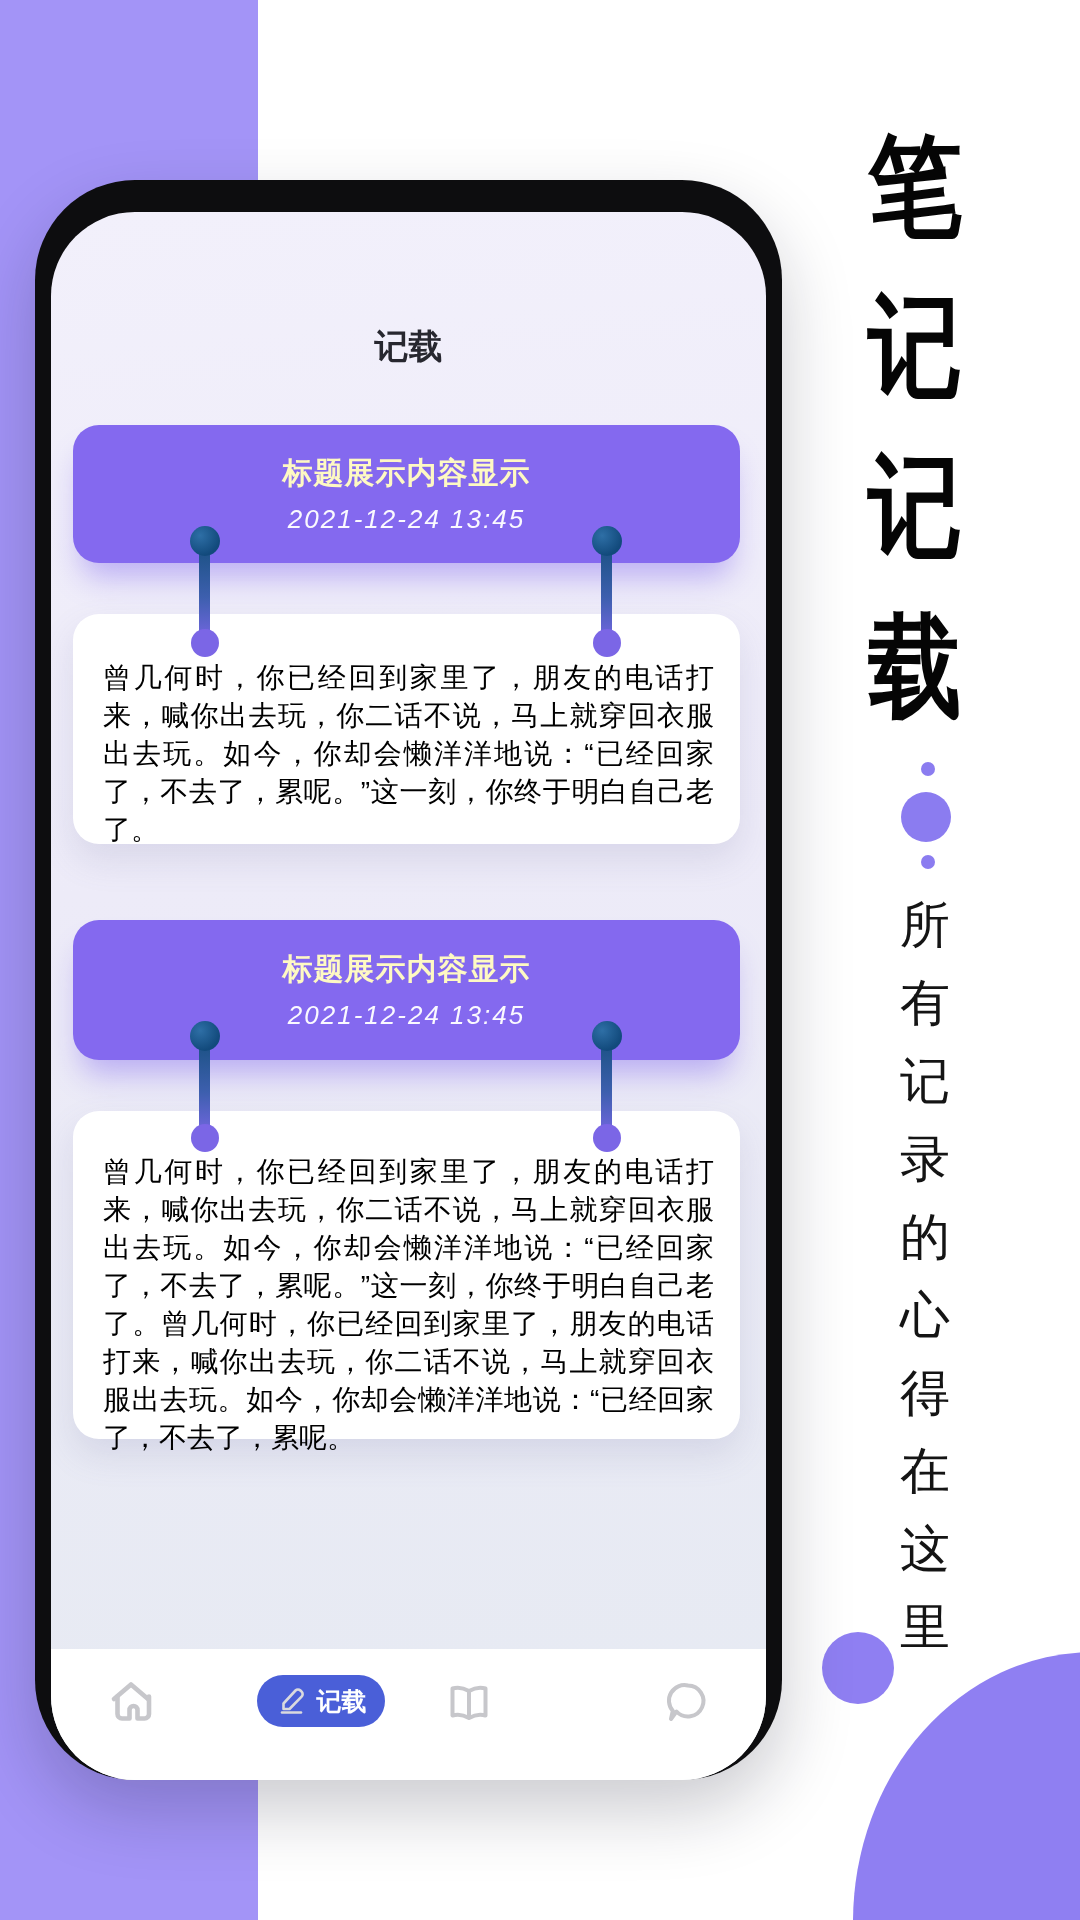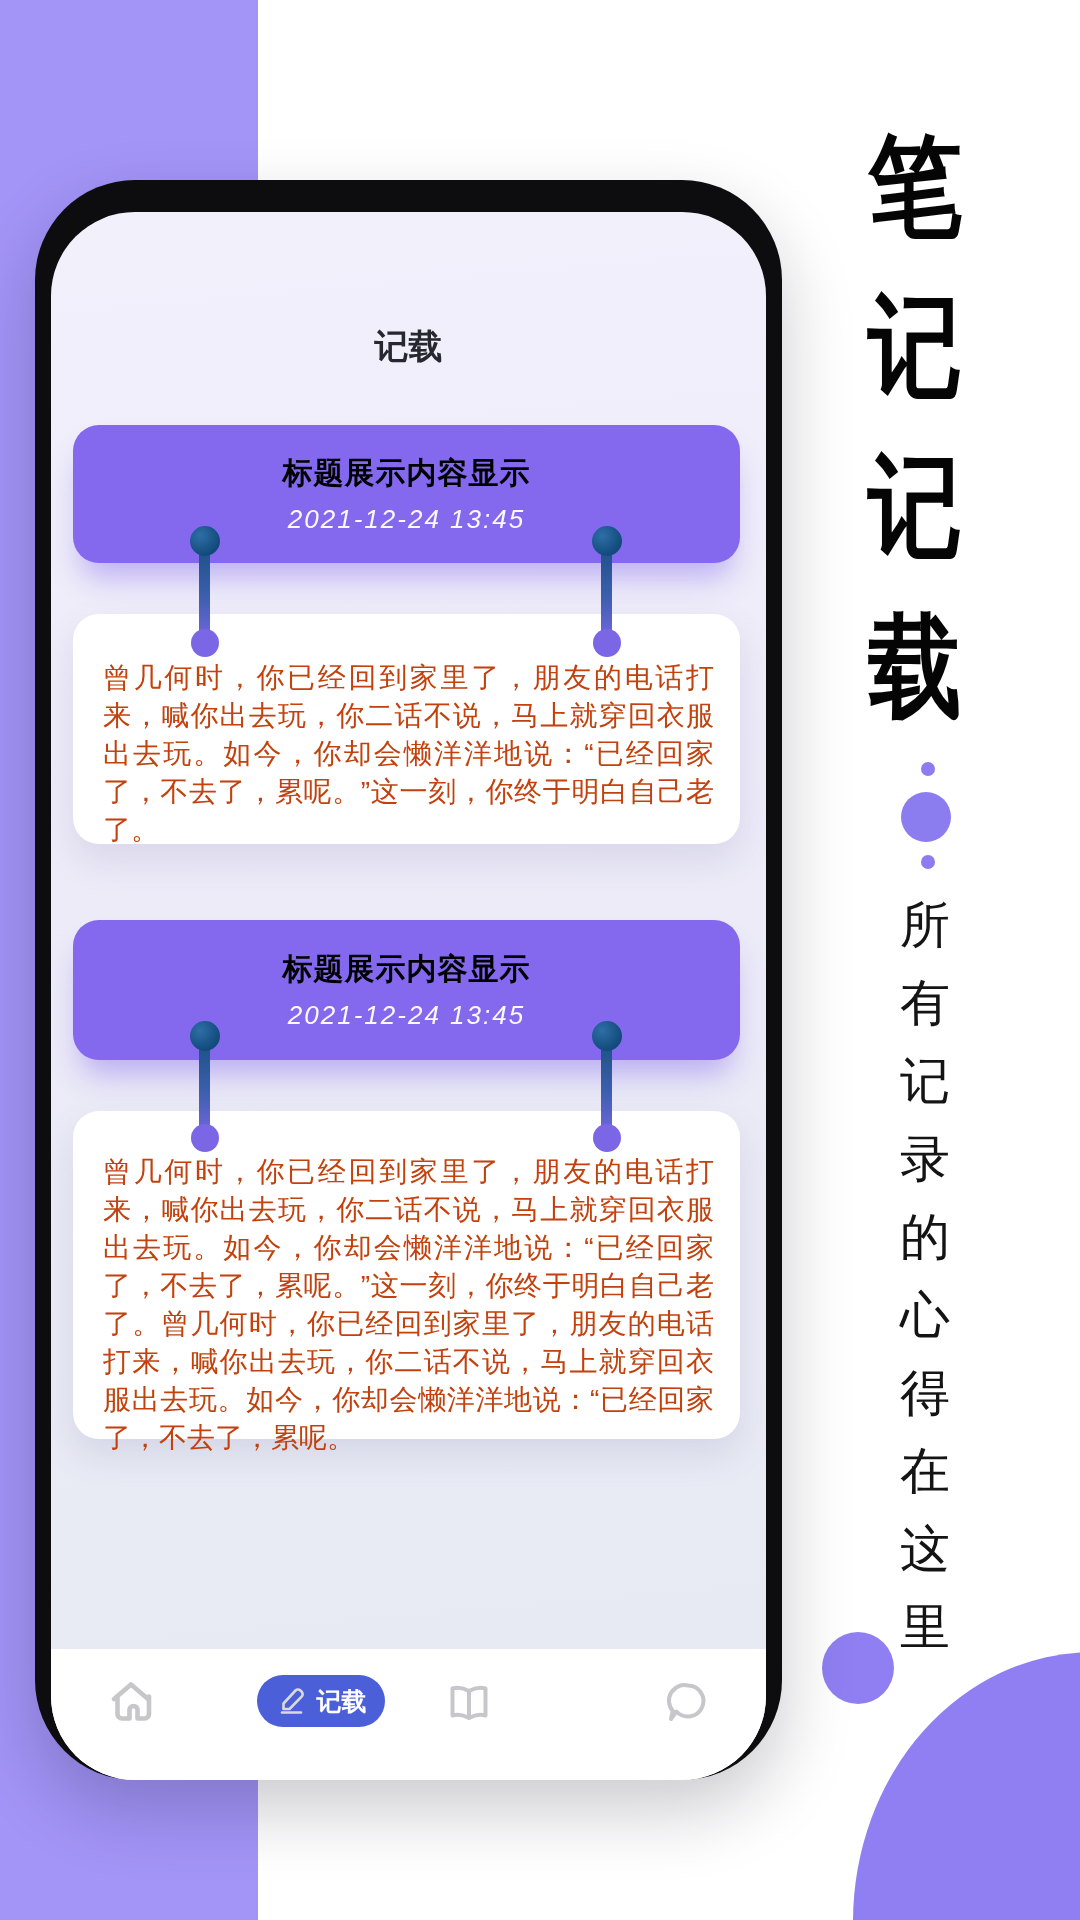--- a/index.html
+++ b/index.html
@@ -31,26 +31,26 @@
             background:linear-gradient(175deg,#F2F0FB 0%, #EDEBF8 42%, #E6EAF2 100%);margin-top:16px; }
 
   .app-title { position:absolute; left:0; top:112px; width:715px; text-align:center;
                font-size:34px; font-weight:700; color:#27272F; }
 
   .note-header { position:absolute; left:22px; width:667px; border-radius:26px; background:#8469EF;
                  display:flex; flex-direction:column; align-items:center; justify-content:center; row-gap:10px;
                  box-shadow:0 22px 30px -8px rgba(131,106,238,0.48); }
   .note-header-1 { top:213px; height:138px; }
   .note-header-2 { top:708px; height:140px; }
-  .note-title { font-size:30px; font-weight:700; color:#000000; letter-spacing:1px; }
+  .note-title { font-size:30px; font-weight:700; color:#fef9c3; letter-spacing:1px; }
   .note-date  { font-size:26px; color:rgba(255,255,255,0.96); letter-spacing:2px;font-style:italic; }
 
   .note-body { position:absolute; left:22px; width:667px; border-radius:26px; background:#ffffff;
                box-shadow:0 16px 34px rgba(110,110,160,0.16);
-               font-size:28px; line-height:38px; color:#c2410c; text-align:justify; }
+               font-size:28px; line-height:38px; color:#000000; text-align:justify; }
   .note-body-1 { top:402px; height:230px; padding:45px 26px 0 30px; }
   .note-body-2 { top:899px; height:328px; padding:42px 26px 0 30px; }
 
   
   .pin-stem { position:absolute; width:11px; border-radius:6px;
               background:linear-gradient(180deg,#17507F 0%, #3D5FAE 55%, #7767E4 100%); }
   .pin-top { position:absolute; width:30px; height:30px; border-radius:50%;
              background:radial-gradient(circle at 34% 32%, #2E6FA6 0%, #124A7C 70%); }
   .pin-bot { position:absolute; width:28px; height:28px; border-radius:50%; background:#7B66E6; }
   .c1 .pin-stem { top:329px; height:102px; }

